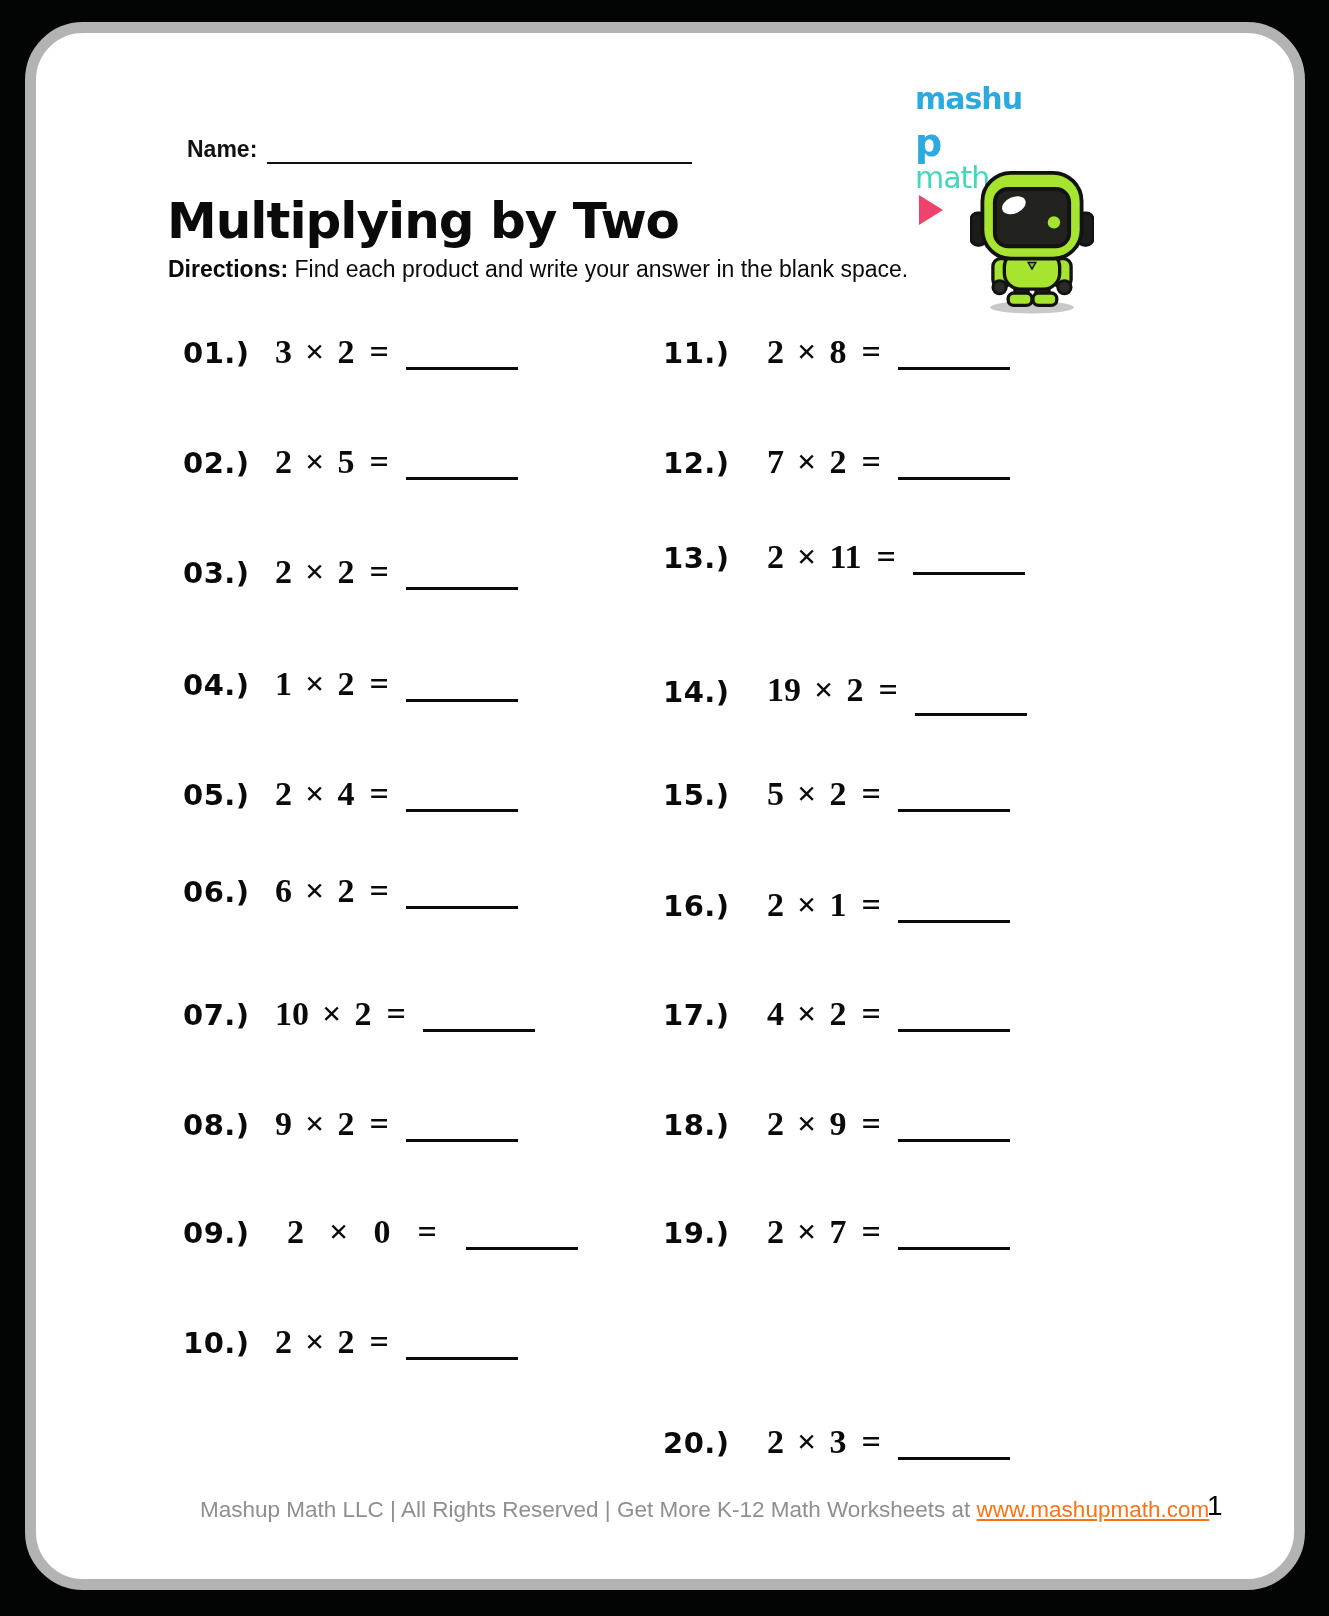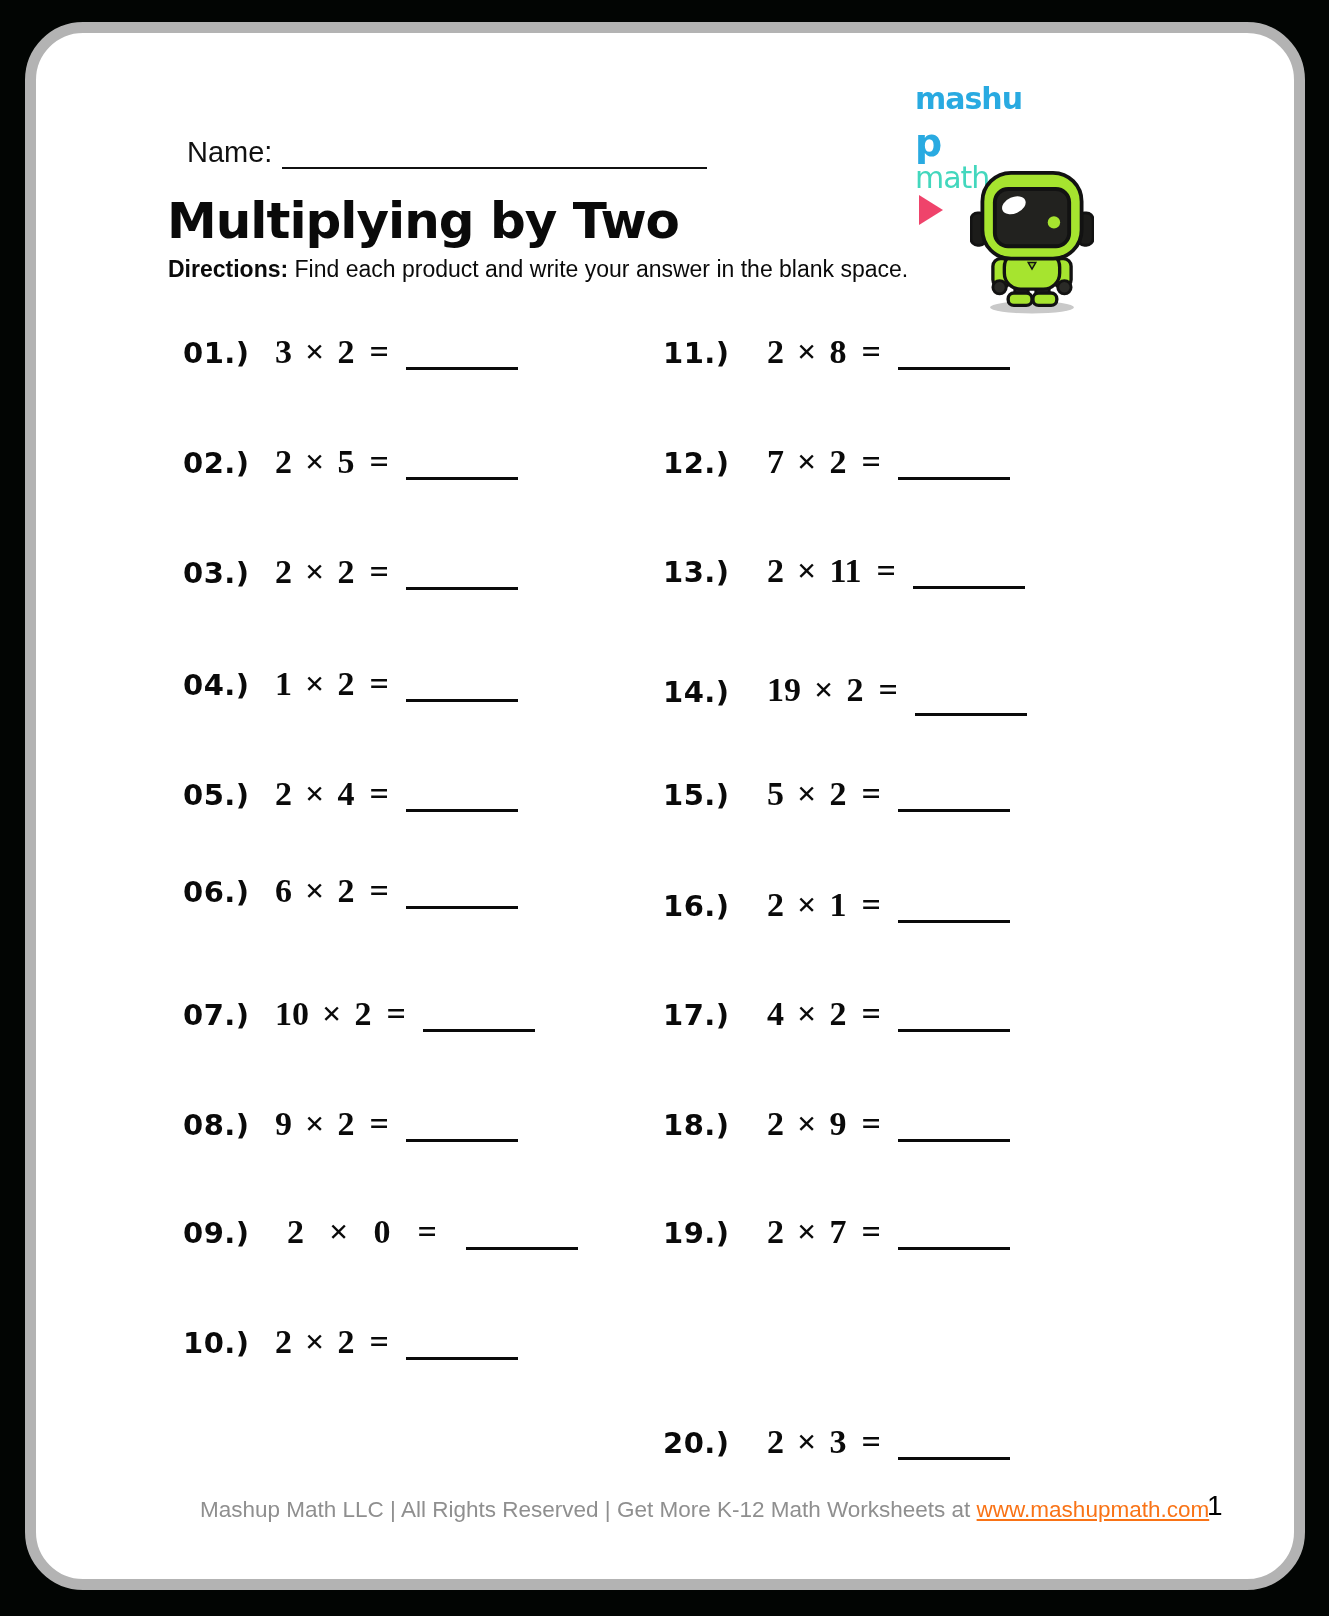--- a/index.html
+++ b/index.html
@@ -15,21 +15,21 @@
     width:1280px;height:1568px;
     box-sizing:border-box;
     background:#ffffff;
     border:11px solid #b3b3b3;
     border-radius:58px;
   }
   
   .name-row{
     position:absolute;left:187px;top:136px;
     display:flex;align-items:baseline;
-    font-size:29px;color:#111;
+    font-size:23px;color:#111;font-weight:bold;
   }
   .name-line{
     display:inline-block;width:425px;
     border-bottom:2.5px solid #111;
     margin-left:10px;
     position:relative;top:7px;
   }
   .logo-box{
     position:absolute;left:915px;top:131px;
     width:232px;height:43px;
@@ -228,21 +228,21 @@
       <span class="answer-blank"></span>
     </div>
     <div class="problem-row" style="top: 443px; left: 663px;">
       <span class="problem-number">12.)</span>
       <span class="factor">7</span>
       <span class="x-sym">×</span>
       <span class="factor">2</span>
       <span class="eq-sym">=</span>
       <span class="answer-blank"></span>
     </div>
-    <div class="problem-row" style="top: 552px; left: 663px; justify-content: center;">
+    <div class="problem-row" style="top: 538px; left: 663px; justify-content: center;">
       <span class="problem-number">13.)</span>
       <span class="factor">2</span>
       <span class="x-sym">×</span>
       <span class="factor">11</span>
       <span class="eq-sym">=</span>
       <span class="answer-blank"></span>
     </div>
     <div class="problem-row" style="top: 665px; left: 663px; align-items: flex-end;">
       <span class="problem-number">14.)</span>
       <span class="factor">19</span>

